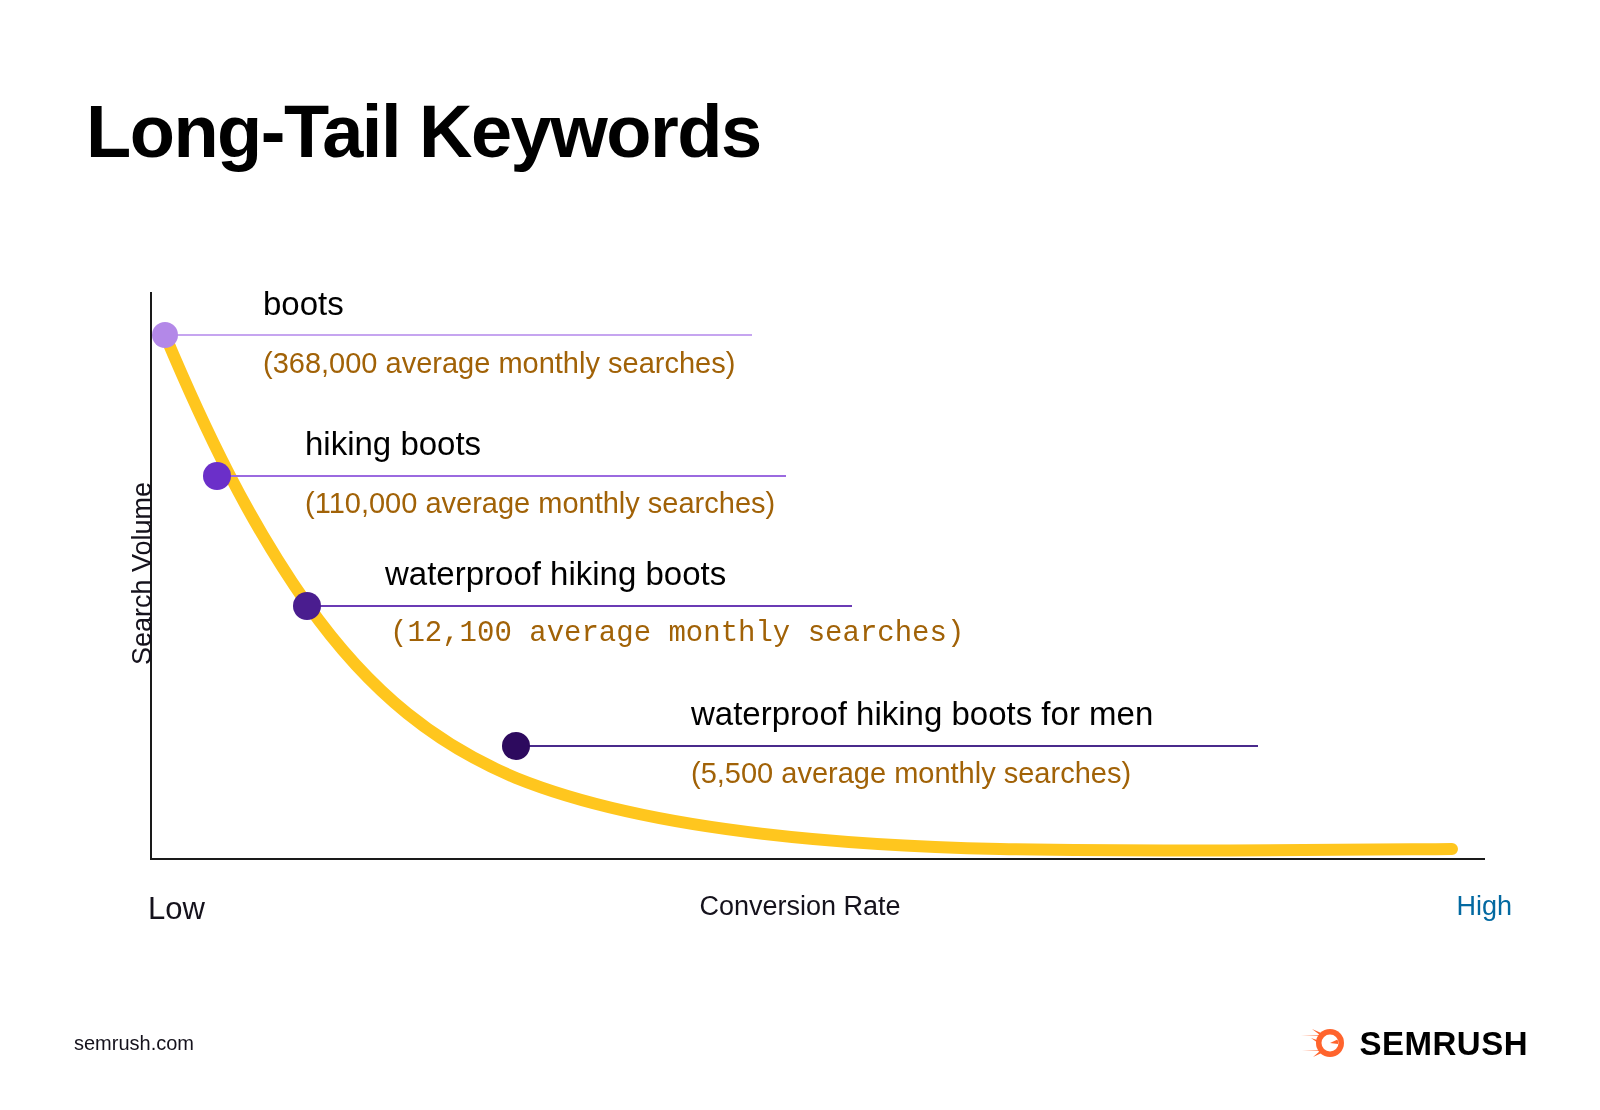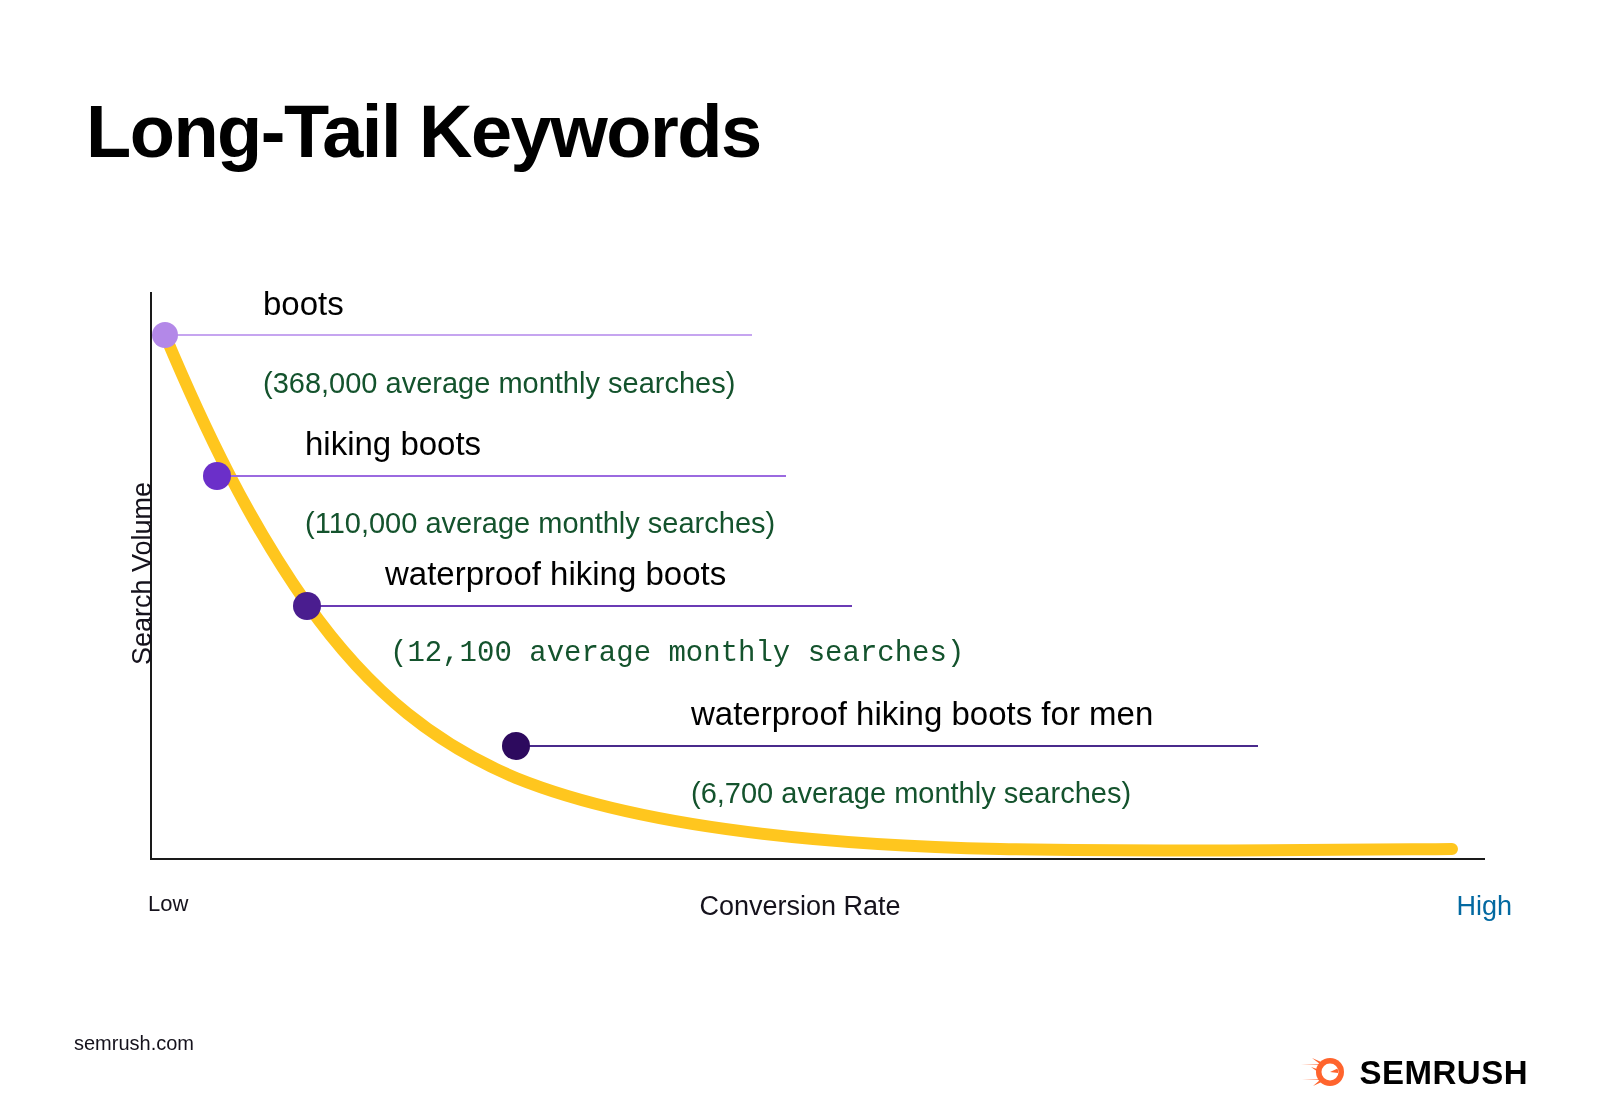--- a/index.html
+++ b/index.html
@@ -81,21 +81,21 @@
     top: 891px;
     width: 1600px;
     text-align: center;
     font-size: 27px;
     color: #15121c;
   }
   #x-axis-low {
     position: absolute;
     left: 148px;
     top: 891px;
-    font-size: 22px;
+    font-size: 31px;
     color: #15121c;
   }
   #x-axis-high {
     position: absolute;
     right: 88px;
     top: 891px;
     font-size: 27px;
     color: #0369a1;
   }
 
@@ -128,41 +128,39 @@
     font-size: 33px;
     font-weight: 400;
     color: #000000;
     white-space: nowrap;
     transform: translate(0, -100%);
   }
   .annotation-volume {
     position: absolute;
     font-size: 29px;
     font-weight: 400;
-    color: #14532d;
-    white-space: nowrap;
-    margin-top: 20px;
+    color: #a16207;
+    white-space: nowrap;
   }
 
   
   #footer-url {
     position: absolute;
     left: 74px;
     top: 1032px;
     font-size: 20px;
     color: #15121c;
   }
   #semrush-logo {
     position: absolute;
     right: 72px;
     top: 1026px;
     display: flex;
     align-items: center;
     gap: 13px;
-    margin-top: 29px;
   }
   #semrush-wordmark {
     font-size: 33px;
     font-weight: 700;
     letter-spacing: 0.5px;
     color: #000000;
     line-height: 1;
   }
 </style>
 </head>
@@ -205,21 +203,21 @@
         <div class="annotation">
           <div class="annotation-leader" style="left: 307px; top: 606px; width: 545px; background: rgb(107, 59, 181);"></div>
           <div class="annotation-dot" style="left: 307px; top: 606px; width: 28px; height: 28px; background: rgb(74, 29, 143);"></div>
           <div class="annotation-keyword" style="left: 385px; top: 593px;">waterproof hiking boots</div>
           <div class="annotation-volume" style="left: 390px; top: 617px; font-family: Liberation Mono, monospace;">(12,100 average monthly searches)</div>
         </div>
         <div class="annotation">
           <div class="annotation-leader" style="left: 516px; top: 746px; width: 742px; background: rgb(74, 42, 140);"></div>
           <div class="annotation-dot" style="left: 516px; top: 746px; width: 28px; height: 28px; background: rgb(45, 10, 94);"></div>
           <div class="annotation-keyword" style="left: 691px; top: 733px;">waterproof hiking boots for men</div>
-          <div class="annotation-volume" style="left: 691px; top: 757px;">(6,700 average monthly searches)</div>
+          <div class="annotation-volume" style="left: 691px; top: 757px;">(5,500 average monthly searches)</div>
         </div>
       </div>
   </div>
 
   <div id="footer-url">semrush.com</div>
 
   <div id="semrush-logo">
     <svg width="46" height="34" viewBox="0 0 46 34">
       <path d="M1 9 L20 9 L12 3 L28 10 Z" fill="#FF642D"></path>
       <path d="M0 17 L18 17 L11 12 L26 17 Z" fill="#FF642D"></path>

